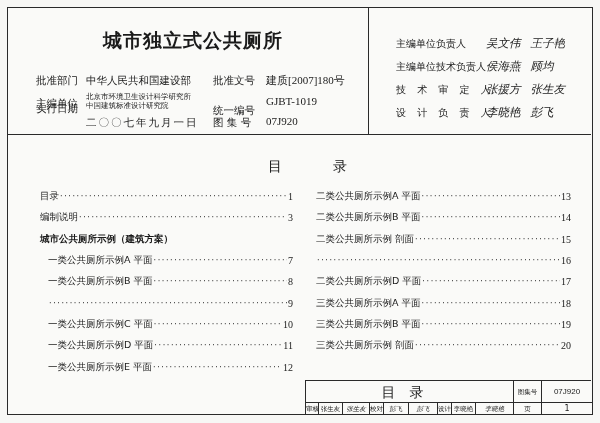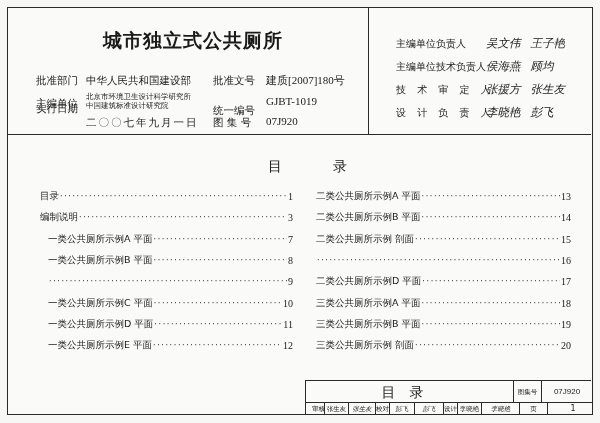--- a/index.html
+++ b/index.html
@@ -25,21 +25,21 @@
   .toc-row { position: relative; height: 21.3px; font-size: 9.5px; display: flex; align-items: center; white-space: nowrap; }
   .toc-label { flex: 0 0 auto; }
   .toc-dots { flex: 1 1 auto; overflow: hidden; color: #333; letter-spacing: 1.6px; font-size: 8px; margin: 0 1px; }
   .toc-page { flex: 0 0 auto; font-family: "Liberation Serif", serif; font-size: 10px; }
   .toc-section { font-weight: bold; font-size: 9.5px; }
   .indent { padding-left: 8px; }
   .tb { position: absolute; left: 297px; top: 372px; width: 286px; height: 35px; border-left: 1.5px solid #2a2a2a; border-top: 1.5px solid #2a2a2a; }
   .tb-title { position: absolute; left: 0; top: 0; width: 208px; height: 22px; border-right: 1px solid #2a2a2a; border-bottom: 1px solid #2a2a2a; font-size: 14px; text-align: center; line-height: 22px; letter-spacing: 14px; }
   .tb-atlas-label { position: absolute; left: 208px; top: 0; width: 28px; height: 22px; border-right: 1px solid #2a2a2a; border-bottom: 1px solid #2a2a2a; font-size: 6.5px; text-align: center; line-height: 22px; }
   .tb-atlas-value { position: absolute; left: 236px; top: 0; width: 50px; height: 22px; border-bottom: 1px solid #2a2a2a; font-size: 8px; text-align: center; line-height: 22px; font-family: "Liberation Sans", sans-serif; }
-  .tb-row2 { position: absolute; left: 6px; top: 22px; width: 286px; height: 12px; display: flex; font-size: 6.5px; line-height: 12px; }
+  .tb-row2 { position: absolute; left: 0; top: 22px; width: 286px; height: 12px; display: flex; font-size: 6.5px; line-height: 12px; }
   .tb-cell { border-right: 1px solid #2a2a2a; text-align: center; white-space: nowrap; overflow: hidden; }
   .tb-cell.sig { font-family: "DejaVu Serif", serif; font-style: italic; }
 </style>
 </head>
 <body>
 
 <div class="frame">
 
   <div class="header">
     <div class="header-left">
@@ -87,20 +87,23 @@
   <div class="toc-col" style="left:32px; width:253px">
     <div class="toc-row">
         <span class="toc-label">目录</span>
         <span class="toc-dots">································································</span>
         <span class="toc-page">1</span>
       </div>
     <div class="toc-row">
         <span class="toc-label">编制说明</span>
         <span class="toc-dots">································································</span>
         <span class="toc-page">3</span>
+      </div>
+    <div class="toc-row toc-section">
+        <span class="toc-label">城市公共厕所示例（建筑方案）</span>
       </div>
     <div class="toc-row indent">
         <span class="toc-label">一类公共厕所示例A 平面</span>
         <span class="toc-dots">································································</span>
         <span class="toc-page">7</span>
       </div>
     <div class="toc-row indent">
         <span class="toc-label">一类公共厕所示例B 平面</span>
         <span class="toc-dots">································································</span>
         <span class="toc-page">8</span>

